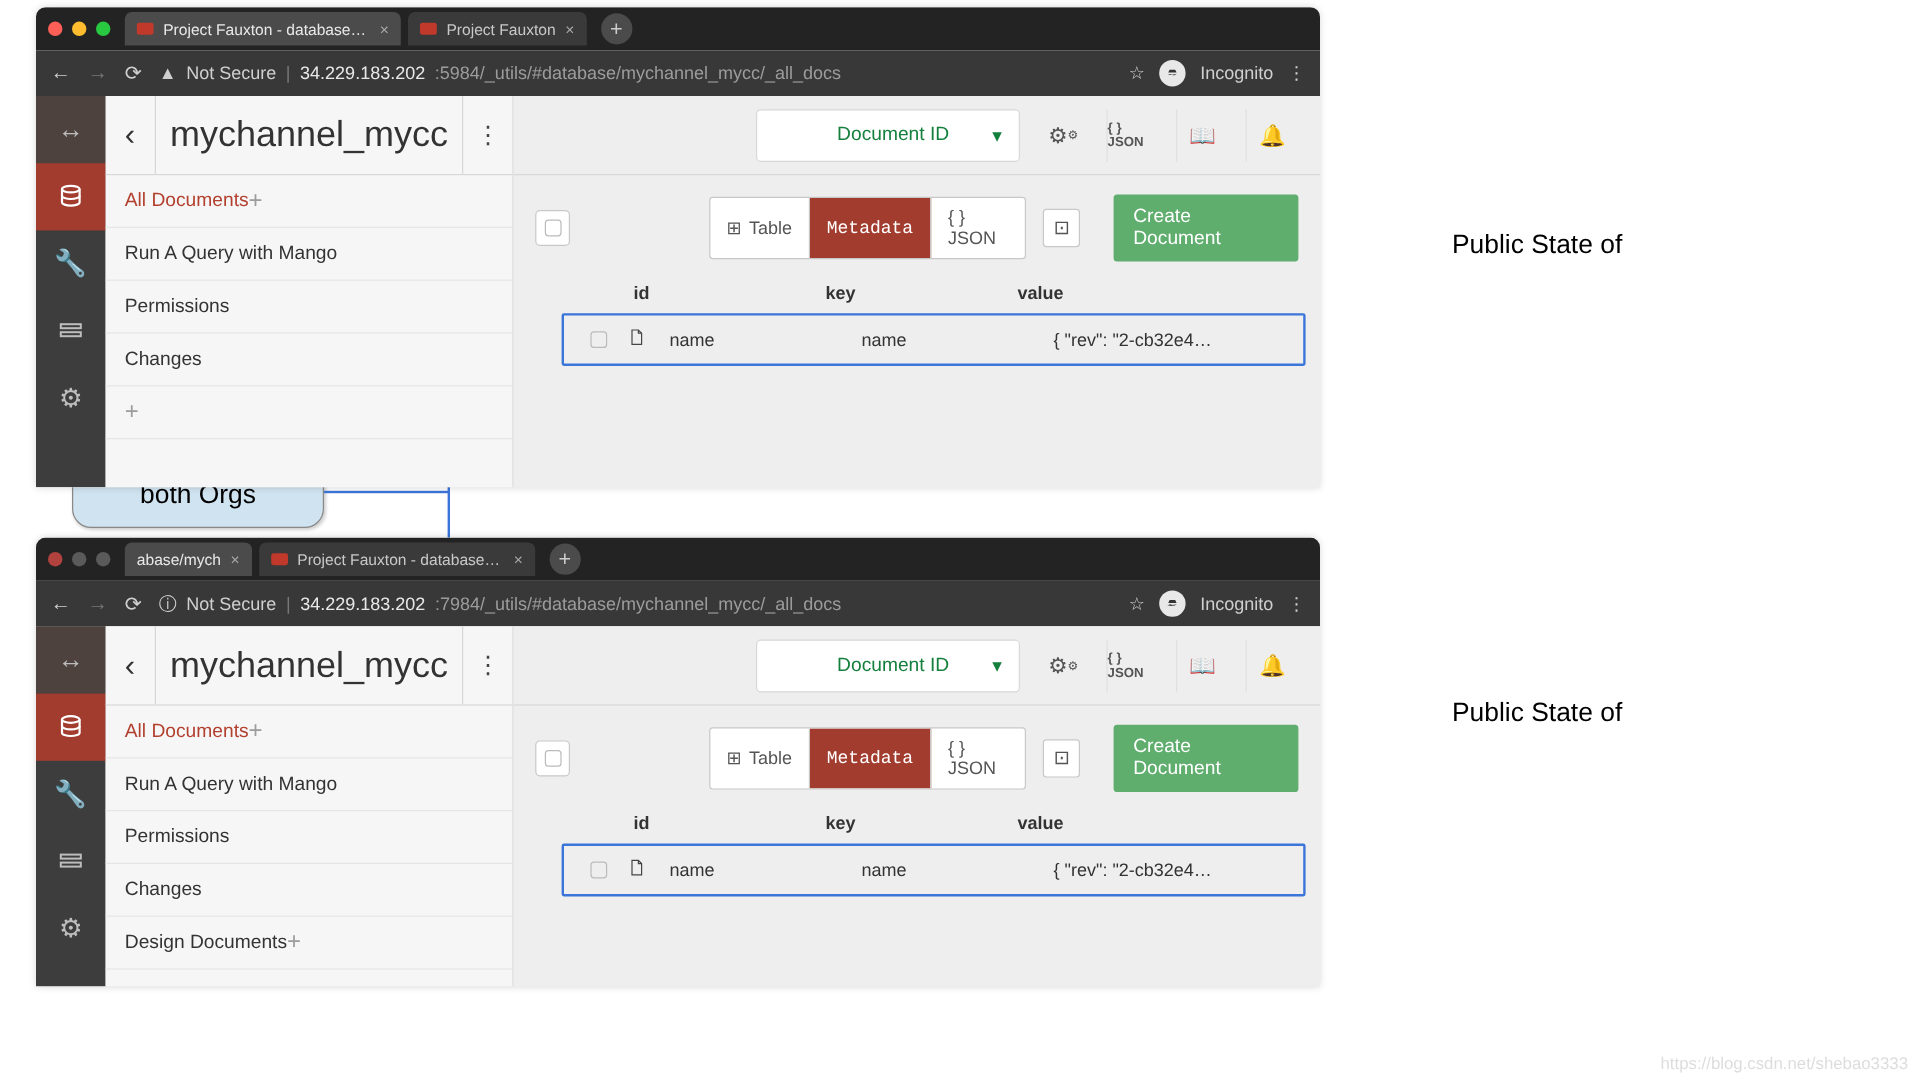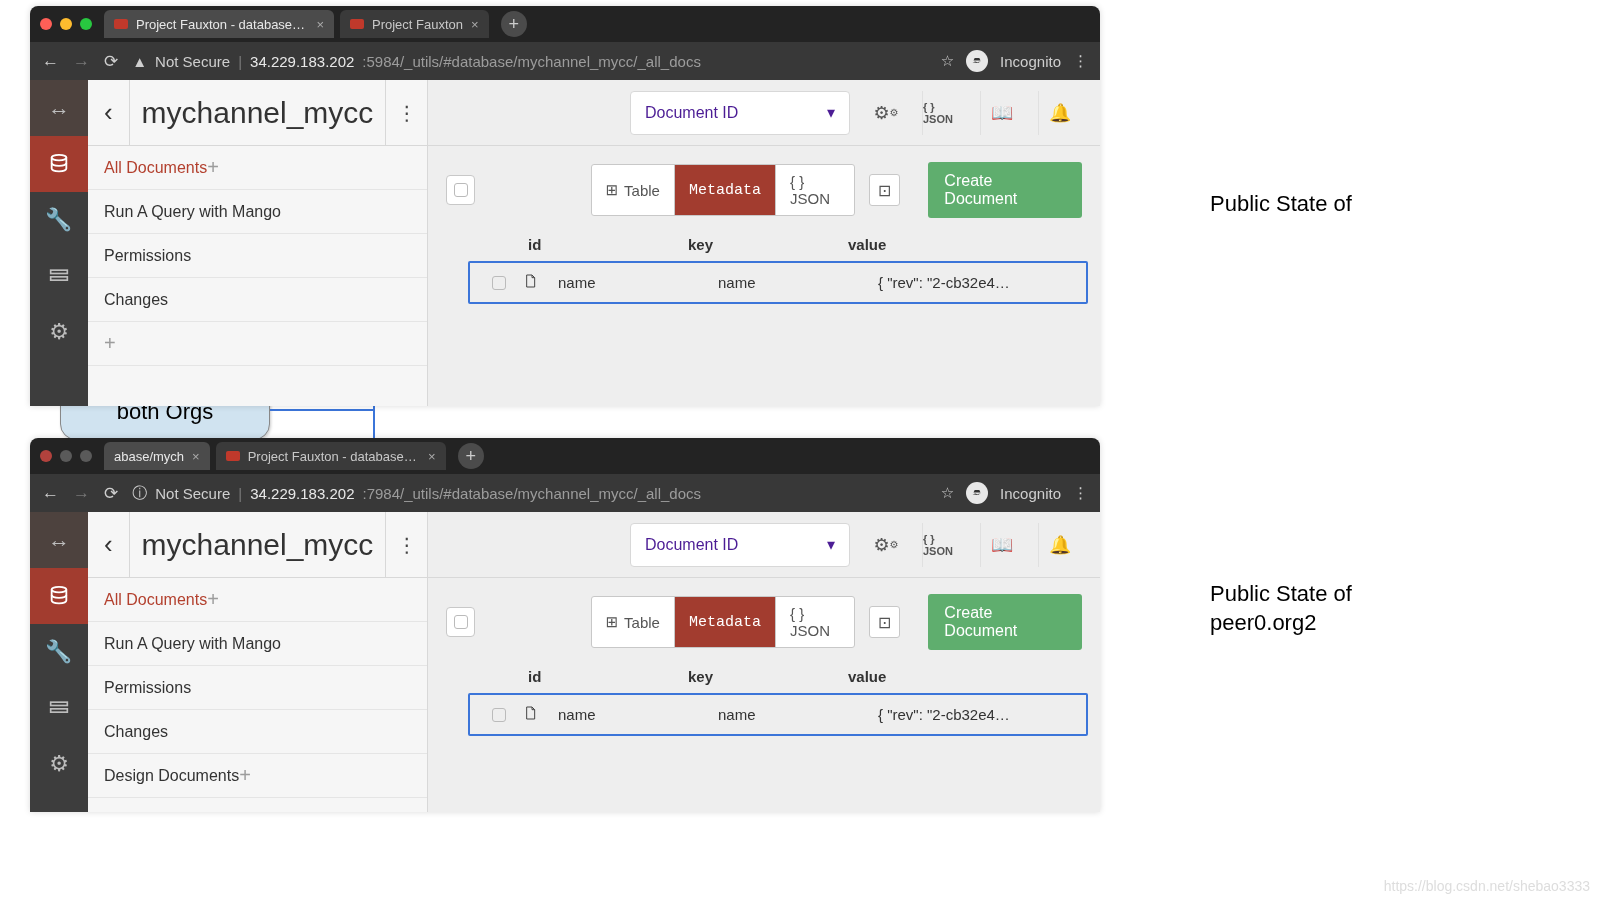--- a/index.html
+++ b/index.html
@@ -44,21 +44,21 @@
   .side-header { display:flex; align-items:center; height:66px; border-bottom:1px solid #d8d8d8; }
   .back { width:48px; height:100%; display:flex; align-items:center; justify-content:center; font-size:26px; color:#333; border-right:1px solid #d8d8d8;}
   .dbname { flex:1; padding:0 12px; font-size:30px; color:#333; }
   .kebab { width:48px; height:100%; display:flex; align-items:center; justify-content:center; font-size:20px; color:#444; border-left:1px solid #d8d8d8;}
   .navlist .nitem { display:flex; align-items:center; justify-content:flex-start; height:44px; padding:0 16px; font-size:16px; color:#333; border-bottom:1px solid #e5e5e5;}
   .navlist .nitem.active { color:#b3402e; }
   .plus { color:#9c9c9c; font-size:20px; }
 
   .main { flex:1; background:#eee; position:relative; padding-bottom:14px;}
   .main-top { height:66px; display:flex; align-items:center; padding:0 18px; gap:14px; border-bottom:1px solid #d8d8d8;}
-  .docid { background:#fff; border:1px solid #d8d8d8; border-radius:4px; height:44px; width:220px; display:flex; align-items:center; justify-content:space-between; padding:0 14px; color:#4c1d95; font-size:16px;gap:36px;}
+  .docid { background:#fff; border:1px solid #d8d8d8; border-radius:4px; height:44px; width:220px; display:flex; align-items:center; justify-content:flex-end; padding:0 14px; color:#15803d; font-size:16px;gap:36px;}
   .tool { width:44px; height:44px; display:flex; align-items:center; justify-content:center; color:#555; font-size:18px; border-left:1px solid #e0e0e0;}
   .tool.first{border-left:none;}
   .json-label{font-size:11px; font-weight:bold; color:#555;}
   .main-top .spacer{flex:1;}
 
   .toolbar2 { display:flex; align-items:center; padding:16px 18px 12px; gap:14px;}
   .chk { width:30px; height:30px; border:1px solid #c8c8c8; border-radius:4px; background:#fff; display:flex; align-items:center; justify-content:center;}
   .chk .box{width:14px;height:14px;border:1px solid #bbb;border-radius:3px;}
   .seg { display:flex; border:1px solid #c8c8c8; background:#fff; border-radius:3px; overflow:hidden;}
   .seg .sbtn { padding:8px 14px; font-size:15px; color:#555; border-right:1px solid #c8c8c8; display:flex; align-items:center; gap:6px;}
@@ -84,21 +84,20 @@
 </style>
 </head>
 <body>
 <div class="canvas">
 
 <div class="annotation" style="left:1210px; top:190px; width:260px;">
   <div>Public State of</div>
 </div>
 <div class="annotation" style="left:1210px; top:580px; width:260px;">
   <div>Public State of</div>
-  <div>peer0.org2</div>
 </div>
 
 <div class="callout" style="left:60px; top:358px; width:210px;">
   <div>same data in</div>
   <div>both Orgs</div>
 </div>
 
 <div class="connector" style="left:270px; top:409px; width:105px; height:0; border-width:2px 0 0 0;"></div>
 <div class="connector" style="left:373px; top:320px; width:0; height:400px; border-width:0 0 0 2px;"></div>
 <div class="connector" style="left:373px; top:320px; width:92px; height:0; border-width:2px 0 0 0;"></div>
@@ -247,21 +246,21 @@
                   <path d="M15 3v4h4"></path>
                 </svg></span></div>
         <div class="col-id">name</div>
         <div class="col-key">name</div>
         <div class="col-val">{ "rev": "2-cb32e4…</div>
       </div>
     </div>
   </div>
 </div>
 
-<div class="browser" style="left:30px; top:438px; height:374px;">
+<div class="browser" style="left:30px; top:448px; height:374px;">
   <div class="tabstrip">
     <div class="traffic">
       <div class="dot red" style="filter:brightness(0.7);"></div>
       <div class="dot dim"></div>
       <div class="dot dim"></div>
     </div>
     <div class="tab active" style="max-width:130px;">
       <span style="overflow:hidden;text-overflow:ellipsis;white-space:nowrap;">abase/mych</span>
       <span class="x">×</span>
     </div>

